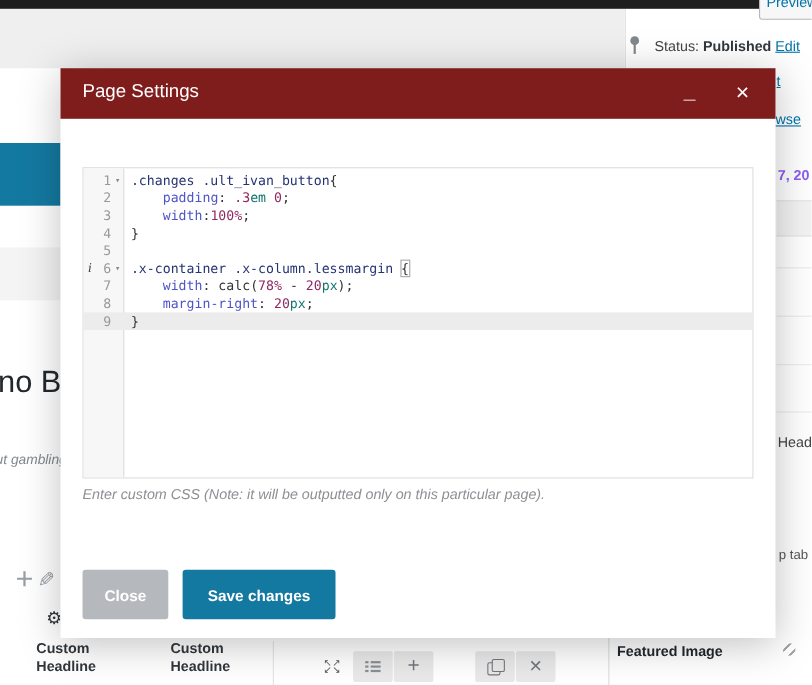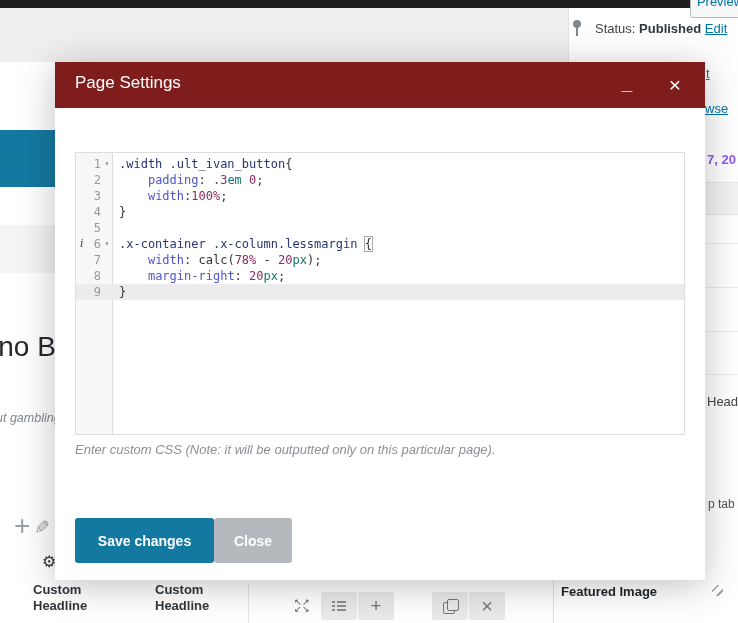--- a/index.html
+++ b/index.html
@@ -15,21 +15,21 @@
   .top-gray-strip { left:0; top:8px; width:568px; height:54px; background:#efefef; }
   .right-panel { left:568px; top:8px; width:170px; height:615px; background:#fff; border-left:1px solid #e2e2e2; }
   .black-bar { left:0; top:0; width:695px; height:8px; background:#1e1e1e; }
 
   .preview-btn {
     left:690px; top:-14px; width:60px; height:32px;
     background:#f7f7f7; border:1px solid #b4b9be; border-radius:3px;
     color:#0073aa; font-size:13px; line-height:30px; text-align:center;
   }
 
-  .status-row { left:568px; top:20px; width:165px; height:20px; font-size:13px; color:#444; }
+  .status-row { left:568px; top:33px; width:165px; height:20px; font-size:13px; color:#444; }
   .pin-icon { position:absolute; left:4px; top:0px; width:10px; height:18px; }
   .pin-icon::before { content:""; position:absolute; left:1px; top:0; width:8px; height:8px; border-radius:50%; background:#82878c; }
   .pin-icon::after { content:""; position:absolute; left:4px; top:7px; width:2px; height:9px; background:#82878c; }
   .status-text { position:absolute; left:27px; top:1px; white-space:nowrap; }
   .status-text b { color:#32373c; }
   .link { color:#0073aa; text-decoration:underline; cursor:pointer; }
 
   .frag { white-space:nowrap; }
   .frag-edit-tail { left:706px; top:66px; font-size:13px; }
   .frag-browse-tail { left:705px; top:101px; font-size:13px; }
@@ -210,21 +210,21 @@
 
 
     <div class="editor">
       <div class="gutter-bg"></div>
       <div class="code-lines" id="code-lines">
           <div class="code-row">
             <div class="gut">
               <span class="lnum">1</span>
               <span class="fold-arrow">▾</span>
             </div>
-            <div class="code-text"><span class="tk-sel">.width .ult_ivan_button</span><span class="tk-pn">{</span></div>
+            <div class="code-text"><span class="tk-sel">.changes .ult_ivan_button</span><span class="tk-pn">{</span></div>
           </div>
           <div class="code-row">
             <div class="gut">
               <span class="lnum">2</span>
               <span class="fold-arrow"></span>
             </div>
             <div class="code-text"><span class="tk-pn">    </span><span class="tk-prop">padding</span><span class="tk-pn">: </span><span class="tk-num">.3</span><span class="tk-unit">em</span><span class="tk-pn"> </span><span class="tk-num">0</span><span class="tk-pn">;</span></div>
           </div>
           <div class="code-row">
             <div class="gut">
@@ -275,18 +275,18 @@
               <span class="fold-arrow"></span>
             </div>
             <div class="code-text"><span class="tk-pn">}</span></div>
           </div>
         </div>
     </div>
 
     <div class="helper-text">Enter custom CSS (Note: it will be outputted only on this particular page).</div>
 
     <div class="modal-footer">
+      <button class="btn btn-close">Close</button>
       <button class="btn btn-save">Save changes</button>
-      <button class="btn btn-close">Close</button>
     </div>
   </div>
 
 </div>
 
 </body></html>

